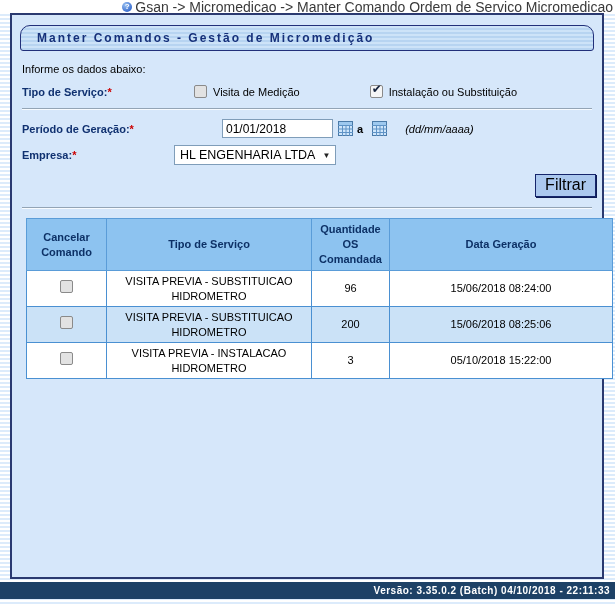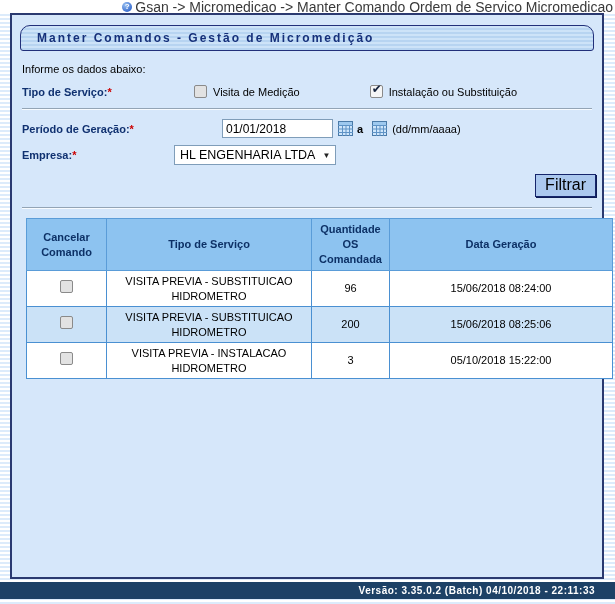--- a/index.html
+++ b/index.html
@@ -71,21 +71,21 @@
     margin:10px 4px 0 4px;
   }
 
   .periodo-row { margin-top:9px; }
   .txt-input {
     width:111px; height:19px; border:1px solid #7f9db9; background:#fff;
     font-family:"Liberation Sans", sans-serif; font-size:12px; padding:0 3px; color:#000;margin-left:48px;
   }
   .cal-btn { margin-left:5px; width:15px; height:15px; display:inline-block; cursor:pointer; flex:0 0 auto; }
   .between { margin:0 4px; font-weight:bold; color:#000; }
-  .fmt-hint { margin-left:5px; }
+  .fmt-hint { margin-left:18px;font-style:italic; }
 
   .empresa-row { margin-top:7px; }
   .select-box {
     height:20px; background:#fff; border:1px solid #7f9db9;
     display:inline-flex; align-items:center; padding:0 5px;
     font-size:12.5px; cursor:default;
   }
   .select-box .arrow { font-size:8px; color:#222; margin-left:7px; }
 
   .btn {
@@ -115,21 +115,21 @@
   .c-qty { width:78px; }
 
   .bottom-block { margin-top:auto; }
   .actions {
     margin:9px 4px 0 4px; display:flex; justify-content:space-between;
     padding-bottom:20px;
   }
 
   .footer-bar {
     margin-top:3px; height:17px; width:615px; background:#1d4166;
-    display:flex; align-items:center; justify-content:flex-end; padding-right:20px;
+    display:flex; align-items:center; justify-content:flex-end; padding-right:5px;
   }
   .footer-bar span {
     color:#ffffff; font-size:10px; font-weight:bold; letter-spacing:0.5px;
   }
 </style>
 </head>
 <body>
 
 <div class="crumb-bar">
   <span class="help-icon">?</span>

